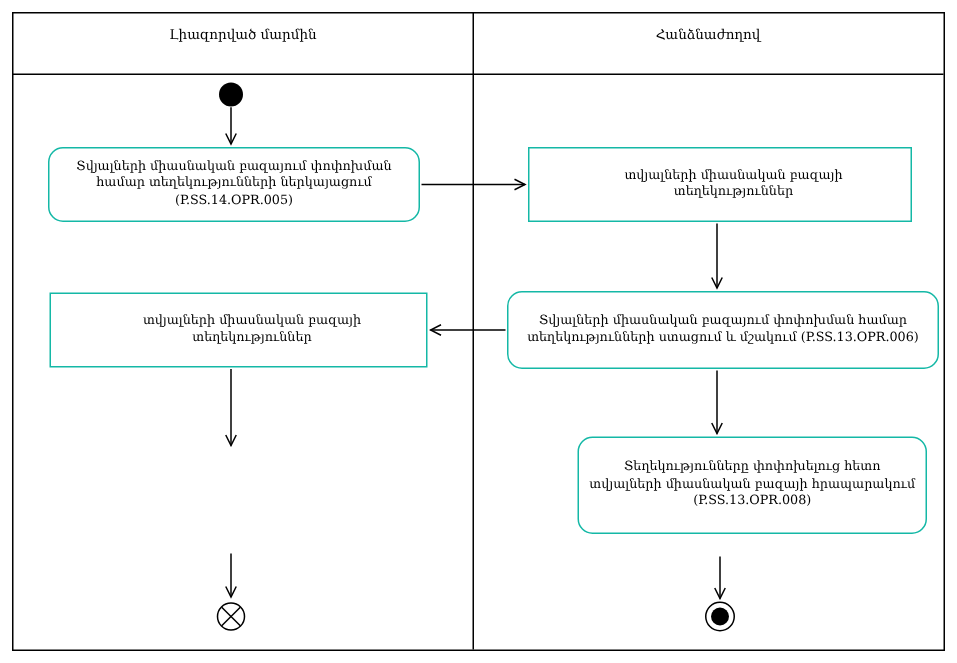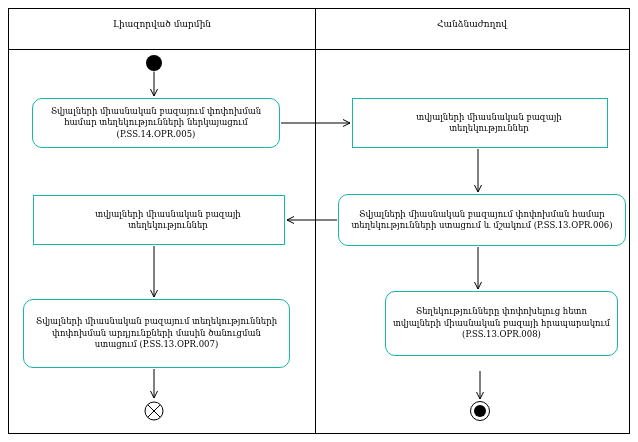--- a/index.html
+++ b/index.html
@@ -80,23 +80,20 @@
   <div class="node action" id="n-r2">
     <div class="label">Տվյալների միասնական բազայում փոփոխման համար տեղեկությունների ստացում և մշակում (P.SS.13.OPR.006)</div>
   </div>
 
   <div class="node object" id="n-l2">
     <div class="label">
       <div>տվյալների միասնական բազայի տեղեկություններ</div>
     </div>
   </div>
 
-  <div class="node action" id="n-l3">
-    <div class="label">Տվյալների միասնական բազայում տեղեկությունների փոփոխման արդյունքների մասին ծանուցման ստացում (P.SS.13.OPR.007)</div>
-  </div>
 
   <div class="node action" id="n-r3">
     <div class="label">Տեղեկությունները փոփոխելուց հետո տվյալների միասնական բազայի հրապարակում (P.SS.13.OPR.008)</div>
   </div>
 
   <div class="flow-final">
     <svg width="22" height="22" viewBox="0 0 22 22" xmlns="http://www.w3.org/2000/svg">
       <circle cx="11" cy="11" r="9" fill="#fff" stroke="#000" stroke-width="1"></circle>
       <line x1="4.8" y1="4.8" x2="17.2" y2="17.2" stroke="#000" stroke-width="1"></line>
       <line x1="17.2" y1="4.8" x2="4.8" y2="17.2" stroke="#000" stroke-width="1"></line>

